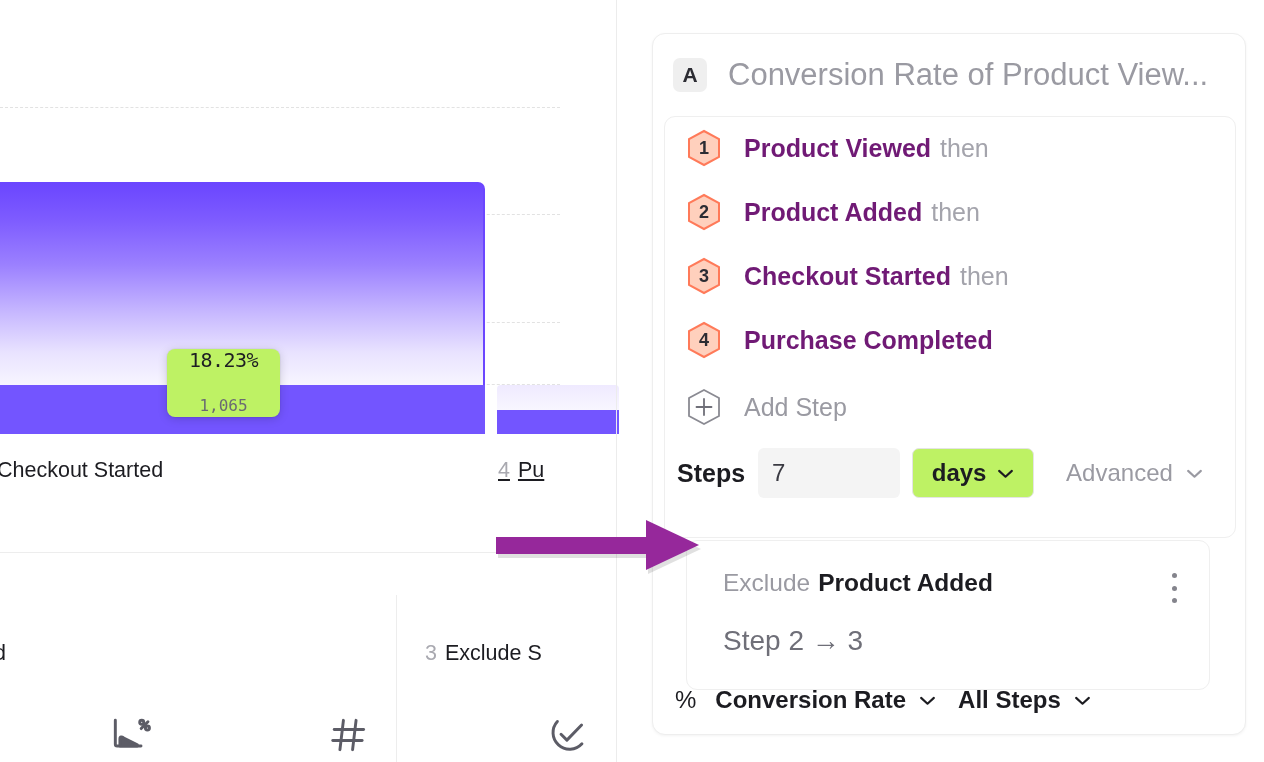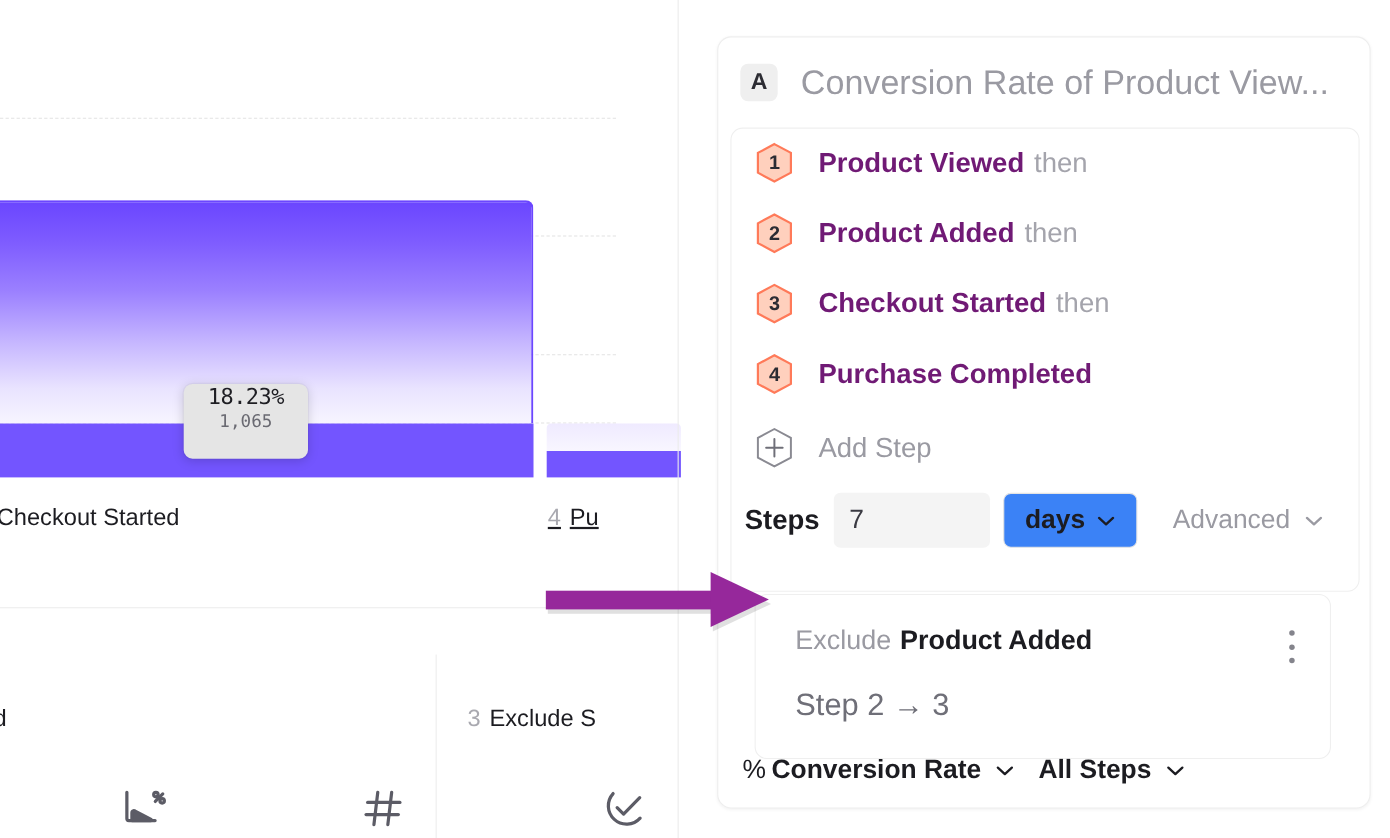--- a/index.html
+++ b/index.html
@@ -36,23 +36,23 @@
 
   
   .bar4-wrap { position:absolute; left:497px; top:385px; width:122px; height:49px; }
   .bar4-top { position:absolute; left:0; top:0; width:100%; height:25px;
     background: linear-gradient(to bottom,#efeaff 0%, #f8f6ff 100%); border-radius:4px 4px 0 0; }
   .bar4-bottom { position:absolute; left:0; top:25px; width:100%; height:24px; background:#7355ff; }
 
   
   .tooltip {
     position:absolute; left:167px; top:349px; width:113px; height:68px;
-    background:#e5e5e5; border-radius:8px;
+    background:#bef264; border-radius:8px;
     box-shadow:0 2px 10px rgba(0,0,0,.17), 0 0 0 1px rgba(0,0,0,.03);
-    display:flex; flex-direction:column; align-items:center; justify-content:flex-start;
+    display:flex; flex-direction:column; align-items:center; justify-content:space-between;
     font-family:"DejaVu Sans Mono", monospace;
   }
   .tooltip .pct { font-size:20px; color:#1e1e23; letter-spacing:-0.5px; line-height:1.15; }
   .tooltip .cnt { font-size:16px; color:#6a6a72; line-height:1.3; margin-top:1px; }
 
   
   .xlabels { position:absolute; left:0; top:458px; width:618px; height:38px; }
   .xlabel { position:absolute; font-size:21.5px; color:#1c1c21; font-weight:400; white-space:nowrap; }
   .xlabel .num { color:#a9a9b0; margin-right:8px; }
   .xlabel.l3 { left:-3px; top:0; }
@@ -104,21 +104,21 @@
   .add-step .hexbadge span { font-size:0; }
   .add-label { margin-left:23px; font-size:25px; color:#9a9aa2; }
 
   .window-row { position:absolute; left:12px; top:330px; height:52px; display:flex; align-items:center; }
   .window-text { font-size:25px; font-weight:700; color:#1c1c21; }
   .window-input {
     margin-left:13px; width:142px; height:50px; background:#f4f4f4; border:none; border-radius:6px;
     font-family:"Liberation Sans", sans-serif; font-size:24px; color:#3a3a42; padding:0 14px;
   }
   .unit-select {
-    margin-left:12px; width:122px; height:50px; background:#3b82f6; border:1px solid #e4e4e4; border-radius:7px;
+    margin-left:12px; width:122px; height:50px; background:#bef264; border:1px solid #e4e4e4; border-radius:7px;
     display:flex; align-items:center; justify-content:center; gap:11px;
     font-size:24px; font-weight:700; color:#1c1c21; cursor:pointer;
   }
   .advanced { margin-left:32px; display:flex; align-items:center; gap:13px; font-size:24px; color:#9a9aa2; cursor:pointer; }
   .chev { width:17px; height:11px; display:inline-block; }
   .chev svg { width:100%; height:100%; display:block; }
 
   .exclude-card {
     position:absolute; left:33px; top:506px; width:524px; height:150px;
     border:1px solid #efefef; border-radius:11px; background:#fff;
@@ -127,21 +127,21 @@
   .exclude-title .pre { color:#9a9aa2; font-weight:400; }
   .exclude-title .name { color:#1c1c21; font-weight:700; margin-left:8px; }
   .exclude-sub { position:absolute; left:36px; top:84px; font-size:28px; color:#6f6f78;text-align:right; }
   .kebab { position:absolute; right:24px; top:32px; width:22px; height:30px;
            display:flex; flex-direction:column; align-items:center; justify-content:space-between; cursor:pointer; }
   .kebab i { width:5px; height:5px; border-radius:50%; background:#84848c; display:block; }
 
   .footer-row { position:absolute; left:22px; top:646px; height:40px; display:flex; align-items:center; }
   .pct-sign { font-size:24px; color:#1c1c21; font-weight:400; }
   .footer-item { display:flex; align-items:center; gap:13px; font-size:24px; font-weight:700; color:#1c1c21; cursor:pointer; }
-  .footer-item.first { margin-left:5px; }
+  .footer-item.first { margin-left:19px; }
   .footer-item.second { margin-left:22px; }
 
   
   .arrow { position:absolute; left:496px; top:515px; width:205px; height:64px; pointer-events:none; }
   .arrow svg { width:100%; height:100%; display:block; }
 </style>
 </head>
 <body>
 
 <div id="root">

